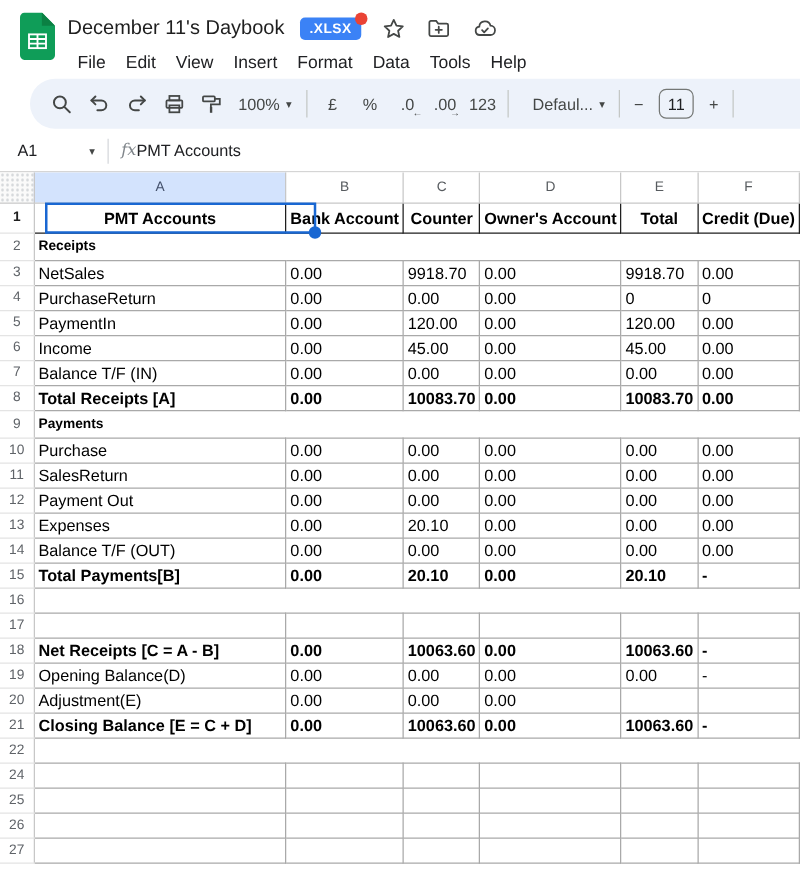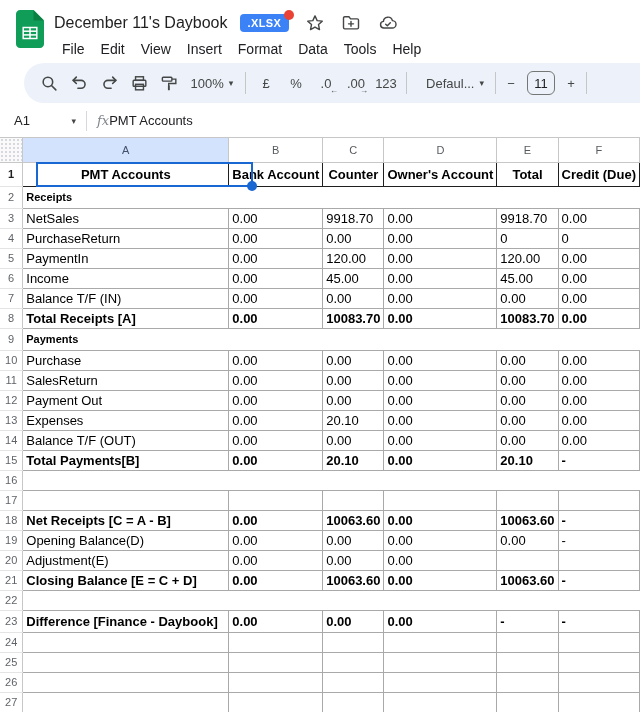--- a/index.html
+++ b/index.html
@@ -412,29 +412,20 @@
         </tr>
         <tr style="height: 20px;">
           <th class="rn">22</th>
           <td class="cell"></td>
           <td class="cell"></td>
           <td class="cell"></td>
           <td class="cell"></td>
           <td class="cell"></td>
           <td class="cell"></td>
         </tr>
-        <tr style="height: 22px;">
-          <th class="rn">23</th>
-          <td class="cell bordered bold">Difference [Finance - Daybook]</td>
-          <td class="cell bordered bold">0.00</td>
-          <td class="cell bordered bold">0.00</td>
-          <td class="cell bordered bold">0.00</td>
-          <td class="cell bordered bold">-</td>
-          <td class="cell bordered bold">-</td>
-        </tr>
         <tr style="height: 20px;">
           <th class="rn">24</th>
           <td class="cell bordered"></td>
           <td class="cell bordered"></td>
           <td class="cell bordered"></td>
           <td class="cell bordered"></td>
           <td class="cell bordered"></td>
           <td class="cell bordered"></td>
         </tr>
         <tr style="height: 20px;">

